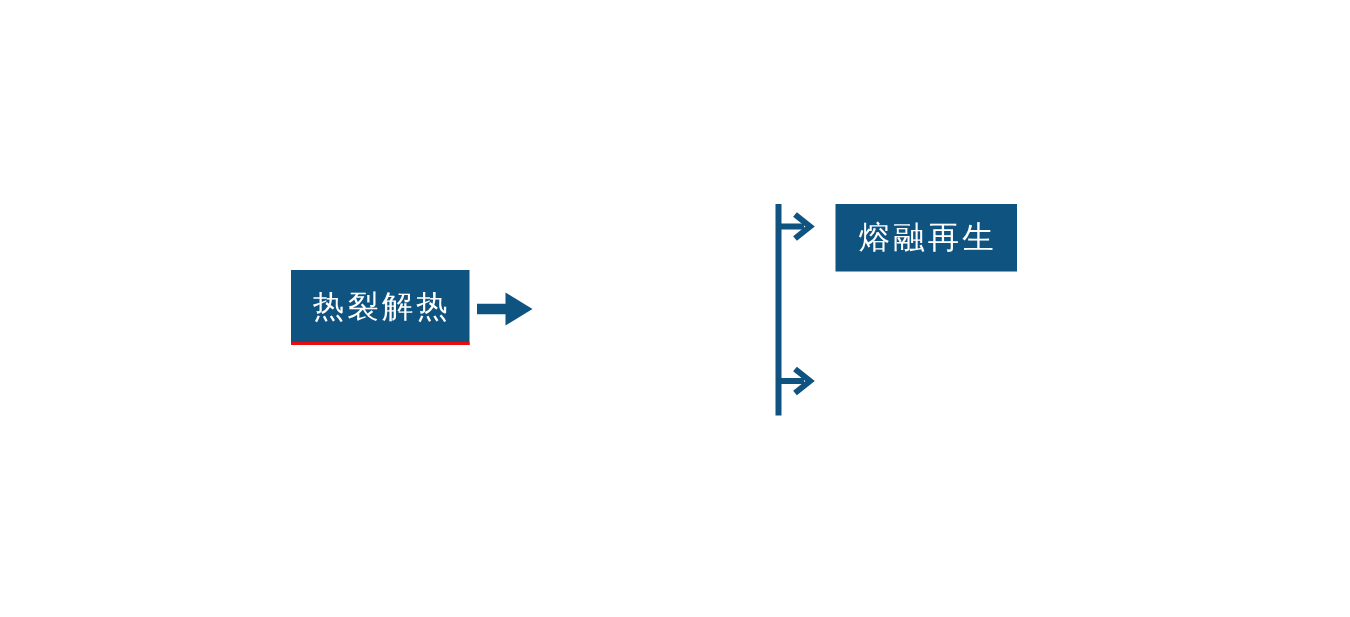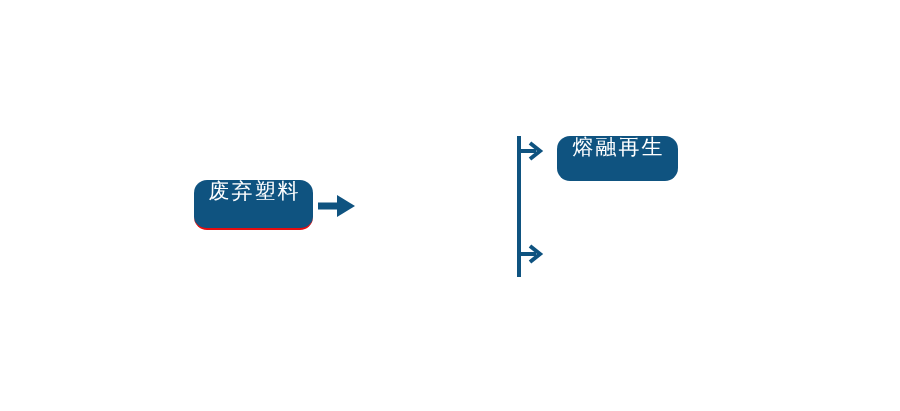--- a/index.html
+++ b/index.html
@@ -17,23 +17,23 @@
     position: relative;
     width: 900px;
     height: 411px;
     background: var(--bg);
     overflow: hidden;
     font-family: "Liberation Sans", "DejaVu Sans", sans-serif;
   }
   .node {
     position: absolute;
     display: flex;
+    align-items: center;
     justify-content: center;
     box-sizing: border-box;
-    border-radius: 13px;
   }
   .node .label {
     color: var(--label-text);
     font-size: 21px;
     font-weight: 300;
     letter-spacing: 2px;
     white-space: nowrap;
     line-height: 1;
     padding-left: 2px; 
   }
@@ -78,21 +78,21 @@
 
   .fill-blue   { fill: var(--node-blue); }
   .stroke-blue { stroke: var(--node-blue); fill: none; }
 </style>
 </head>
 <body>
 
 <div class="canvas">
 
   <div class="node node-blue node-source">
-    <span class="label">废弃塑料</span>
+    <span class="label">热裂解热</span>
   </div>
 
   <svg class="main-arrow" viewBox="0 0 38 28" aria-hidden="true">
     <rect class="fill-blue" x="0" y="10.5" width="21" height="7"></rect>
     <polygon class="fill-blue" points="19,3 37,14 19,25"></polygon>
   </svg>
 
 
   <div class="branch-line"></div>
 

